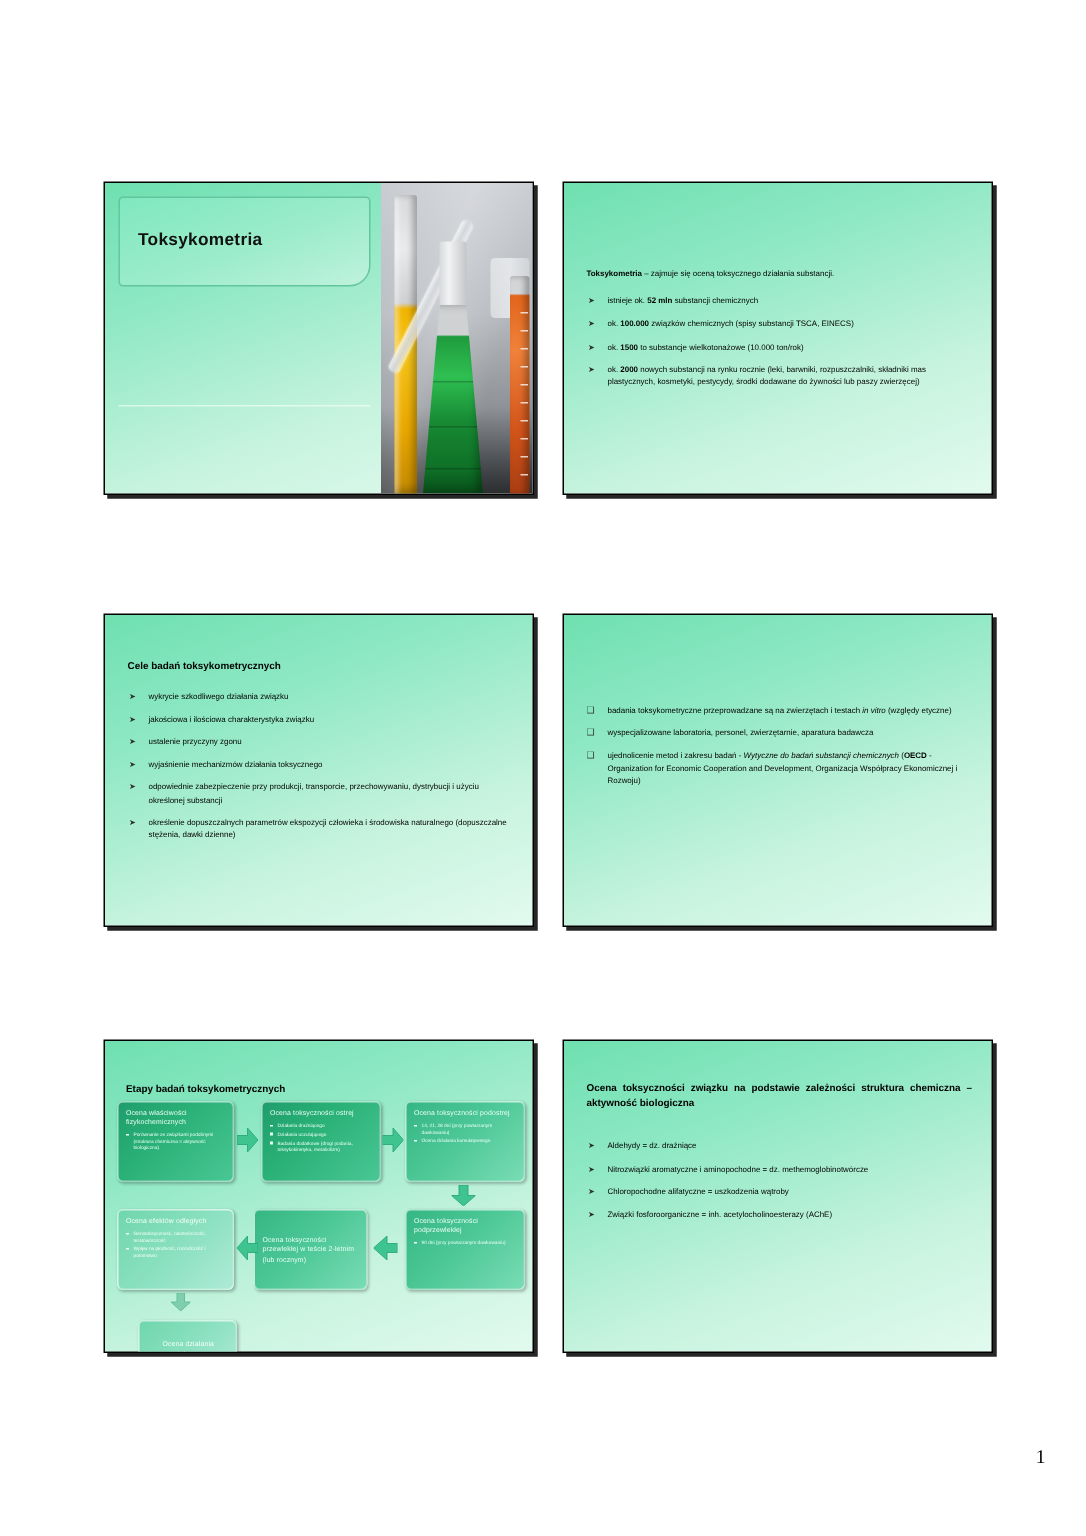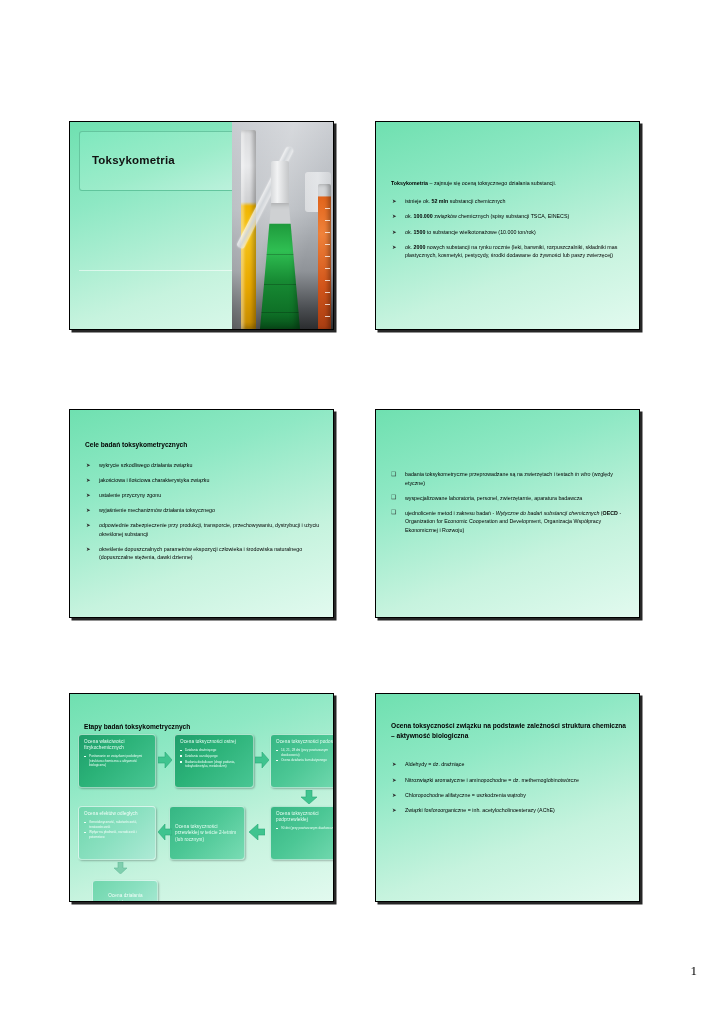--- a/index.html
+++ b/index.html
@@ -7,21 +7,21 @@
     width:724px;height:1024px;background:#ffffff;
     font-family:"Liberation Sans",sans-serif;
     -webkit-font-smoothing:antialiased;
     position:relative;overflow:hidden;
   }
   .page{position:absolute;left:0;top:0;width:724px;height:1024px;}
 
   
   .slide{
     position:absolute;
-    width:265px;height:209px;
+    width:287px;height:209px;
     border:1px solid #000;
     box-sizing:border-box;
     box-shadow:2.5px 2.5px 0 0 rgba(0,0,0,0.85);
     background:linear-gradient(160deg,#6fe0b0 0%,#8ee8c4 30%,#c6f3de 68%,#e2faef 100%);
     overflow:hidden;
   }
   .s1{left:69px;top:121px;}
   .s2{left:375px;top:121px;}
   .s3{left:69px;top:409px;}
   .s4{left:375px;top:409px;}

